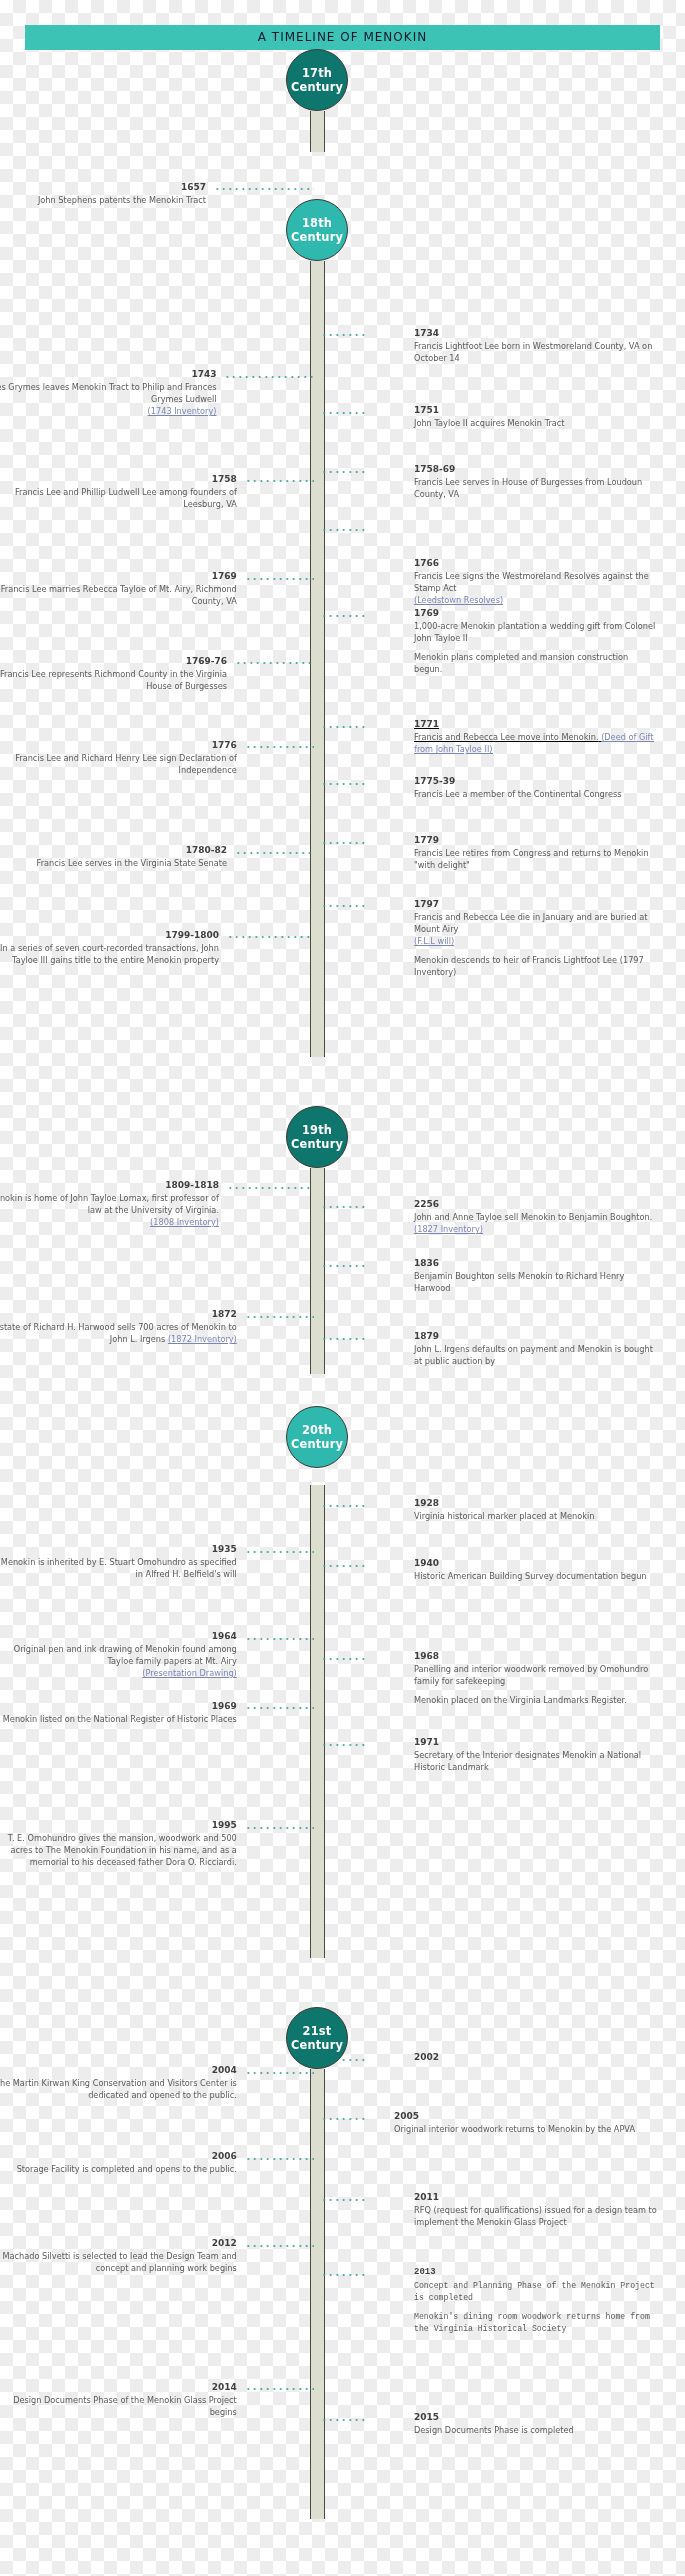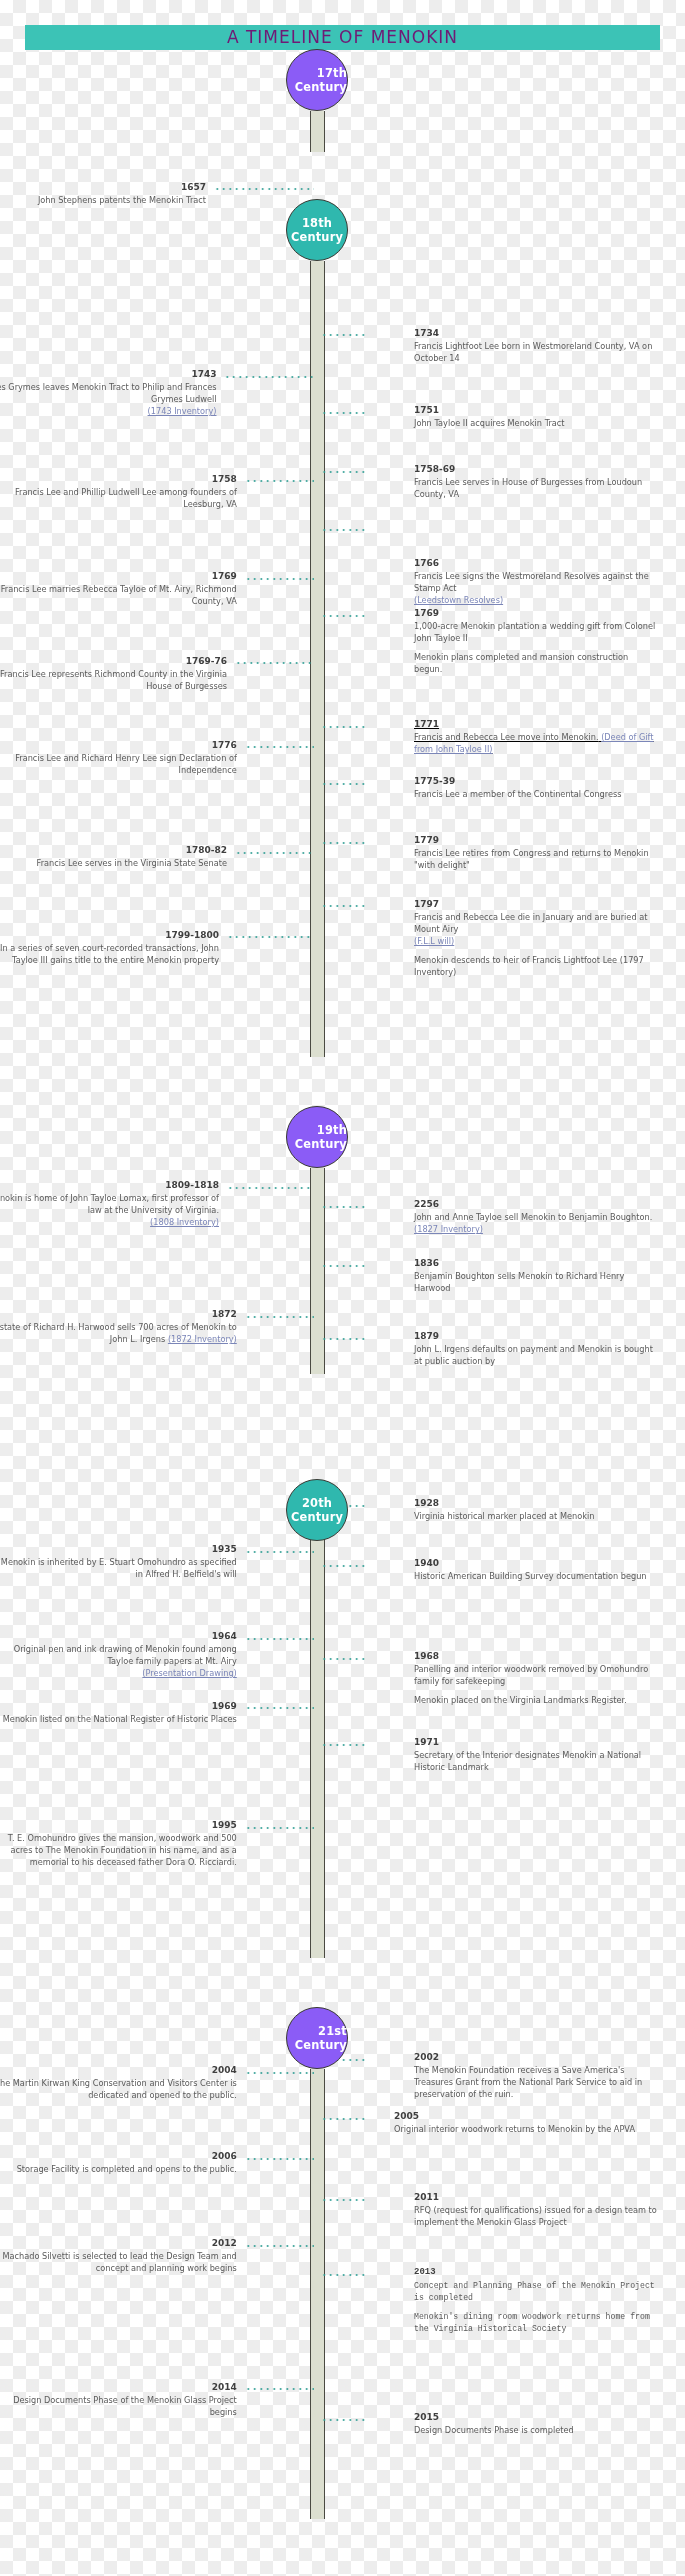--- a/index.html
+++ b/index.html
@@ -26,22 +26,22 @@
     left: 25px;
     top: 25px;
     width: 635px;
     height: 24.5px;
     background: #3cc3b6;
     display: flex;
     align-items: center;
     justify-content: center;
   }
   #title-bar .title-text {
-    color: #701a75;
-    font-size: 17px;
+    color: #0f172a;
+    font-size: 12px;
     letter-spacing: 1px;
     font-weight: 400;
     white-space: nowrap;
   }
 
   
   .spine {
     position: absolute;
     left: 310px;
     width: 14.7px;
@@ -65,21 +65,21 @@
     align-items: center;
     justify-content: center;
     color: #ffffff;
     font-size: 11.4px;
     font-weight: 700;
     line-height: 1.25;
     letter-spacing: 0.2px;
     z-index: 3;
     left: 286px;
   }
-  .century.brown { background: #8b5cf6; align-items: flex-end; }
+  .century.brown { background: #0f766e; }
   .century.teal  { background: #2fb8ae; }
 
   
   .entry {
     position: absolute;
     z-index: 2;
   }
   .entry .date {
     font-size: 9px;
     font-weight: 700;
@@ -142,21 +142,21 @@
   <span>Century</span>
 </div>
 <div class="century teal" style="top:199px;">
   <span>18th</span>
   <span>Century</span>
 </div>
 <div class="century brown" style="top:1106px;">
   <span>19th</span>
   <span>Century</span>
 </div>
-<div class="century teal" style="top:1479px;">
+<div class="century teal" style="top:1406px;">
   <span>20th</span>
   <span>Century</span>
 </div>
 <div class="century brown" style="top:2007px;">
   <span>21st</span>
   <span>Century</span>
 </div>
 
 <div class="dotline" style="left:214px;top:188px;width:100px;"></div>
 <div class="entry left" style="left:-39px;top:183px;">
@@ -342,21 +342,20 @@
 
 <div class="dotline" style="left:245px;top:1827px;width:69px;"></div>
 <div class="entry left" style="left:-8.2px;top:1821px;">
   <div class="date">1995</div>
   <div class="desc">T. E. Omohundro gives the mansion, woodwork and 500 acres to The Menokin Foundation in his name, and as a memorial to his deceased father Dora O. Ricciardi.</div>
 </div>
 
 <div class="dotline" style="left:321px;top:2059px;width:47px;"></div>
 <div class="entry right" style="left:414px;top:2053px;">
   <div class="date">2002</div>
-  <div class="desc">The Menokin Foundation receives a Save America's Treasures Grant from the National Park Service to aid in preservation of the ruin.</div>
 </div>
 
 <div class="dotline" style="left:245px;top:2072px;width:69px;"></div>
 <div class="entry left" style="left:-8.2px;top:2066px;">
   <div class="date">2004</div>
   <div class="desc">The Martin Kirwan King Conservation and Visitors Center is dedicated and opened to the public.</div>
 </div>
 
 <div class="dotline" style="left:321px;top:2118px;width:47px;"></div>
 <div class="entry right" style="left:394px;top:2112px;">

